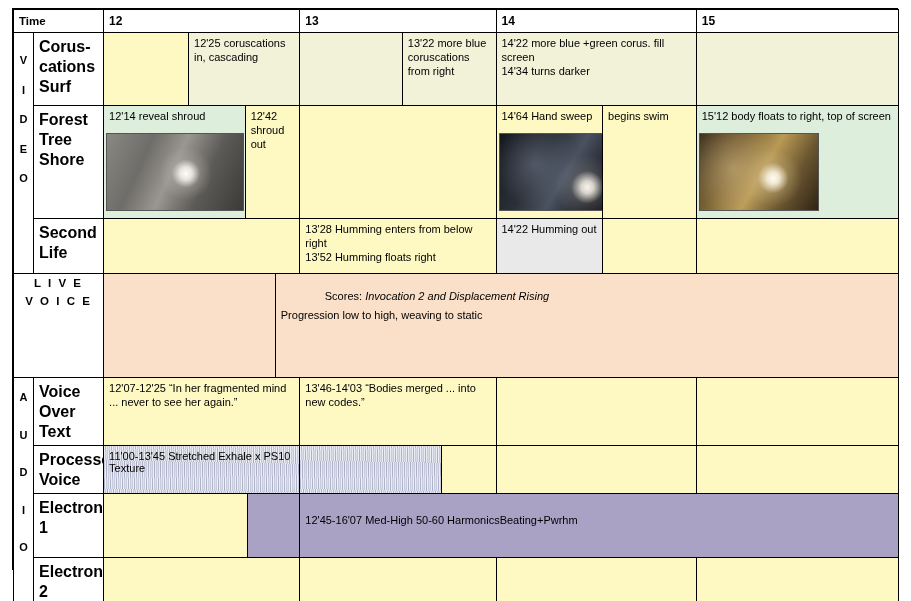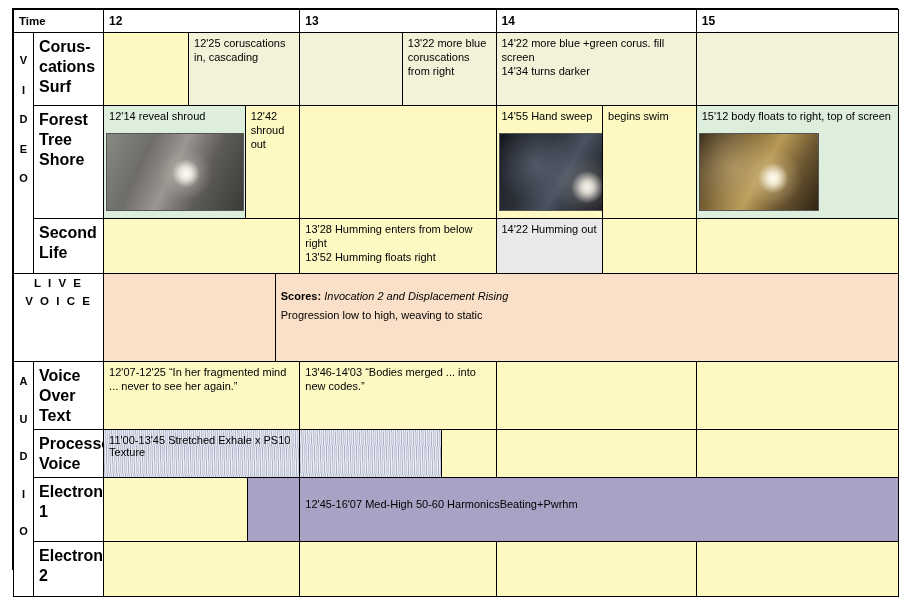--- a/index.html
+++ b/index.html
@@ -104,21 +104,21 @@
 
   .live-cell {
     text-align: center;
     vertical-align: middle;
     font-weight: bold;
     font-size: 11.5px;
     letter-spacing: 2px;
     line-height: 1.6;
   }
   .scores-text i { font-style: italic; }
-  .scores-text b { font-weight: bold; }
+  .scores-text b { font-weight: normal; margin-left: 44px; }
 
   
   .thumb {
     margin: 6px 0 0 2px;
     border: 1px solid #555;
     display: block;
   }
   .thumb-shroud {
     width: 136px; height: 76px;
     background:
@@ -267,21 +267,21 @@
         </td>
         <td class="bg-white">
           <div class="cellpad"></div>
         </td>
 
         <td>
           <table class="sub">
             <tbody>
                   <tr>
               <td class="bg-white nob-l nob-t nob-b" style="width:53%;">
-                <div class="cellpad">14'55 Hand sweep</div>
+                <div class="cellpad">14'64 Hand sweep</div>
                 <div class="thumb thumb-hand"></div>
               </td>
               <td class="bg-white nob-r nob-t nob-b">
                 <div class="cellpad">begins swim</div>
               </td>
             </tr>
           </tbody>
               </table>
         </td>
         <td class="bg-green">
@@ -315,21 +315,21 @@
               <td class="bg-white nob-r nob-t nob-b"></td>
             </tr>
           </tbody>
               </table>
         </td>
         <td class="bg-white">
           <div class="cellpad"></div>
         </td>
       </tr>
 
-      <tr style="height:88px;">
+      <tr style="height:104px;">
         <td class="live-cell" colspan="2">
           <div>L I V E</div>
           <div>V O I C E</div>
         </td>
         <td class="bg-peach" colspan="4">
           <table class="sub">
             <tbody>
                   <tr>
               <td class="bg-peach nob-l nob-t nob-b" style="width:21.5%;"></td>
               <td class="bg-peach nob-r nob-t nob-b">

